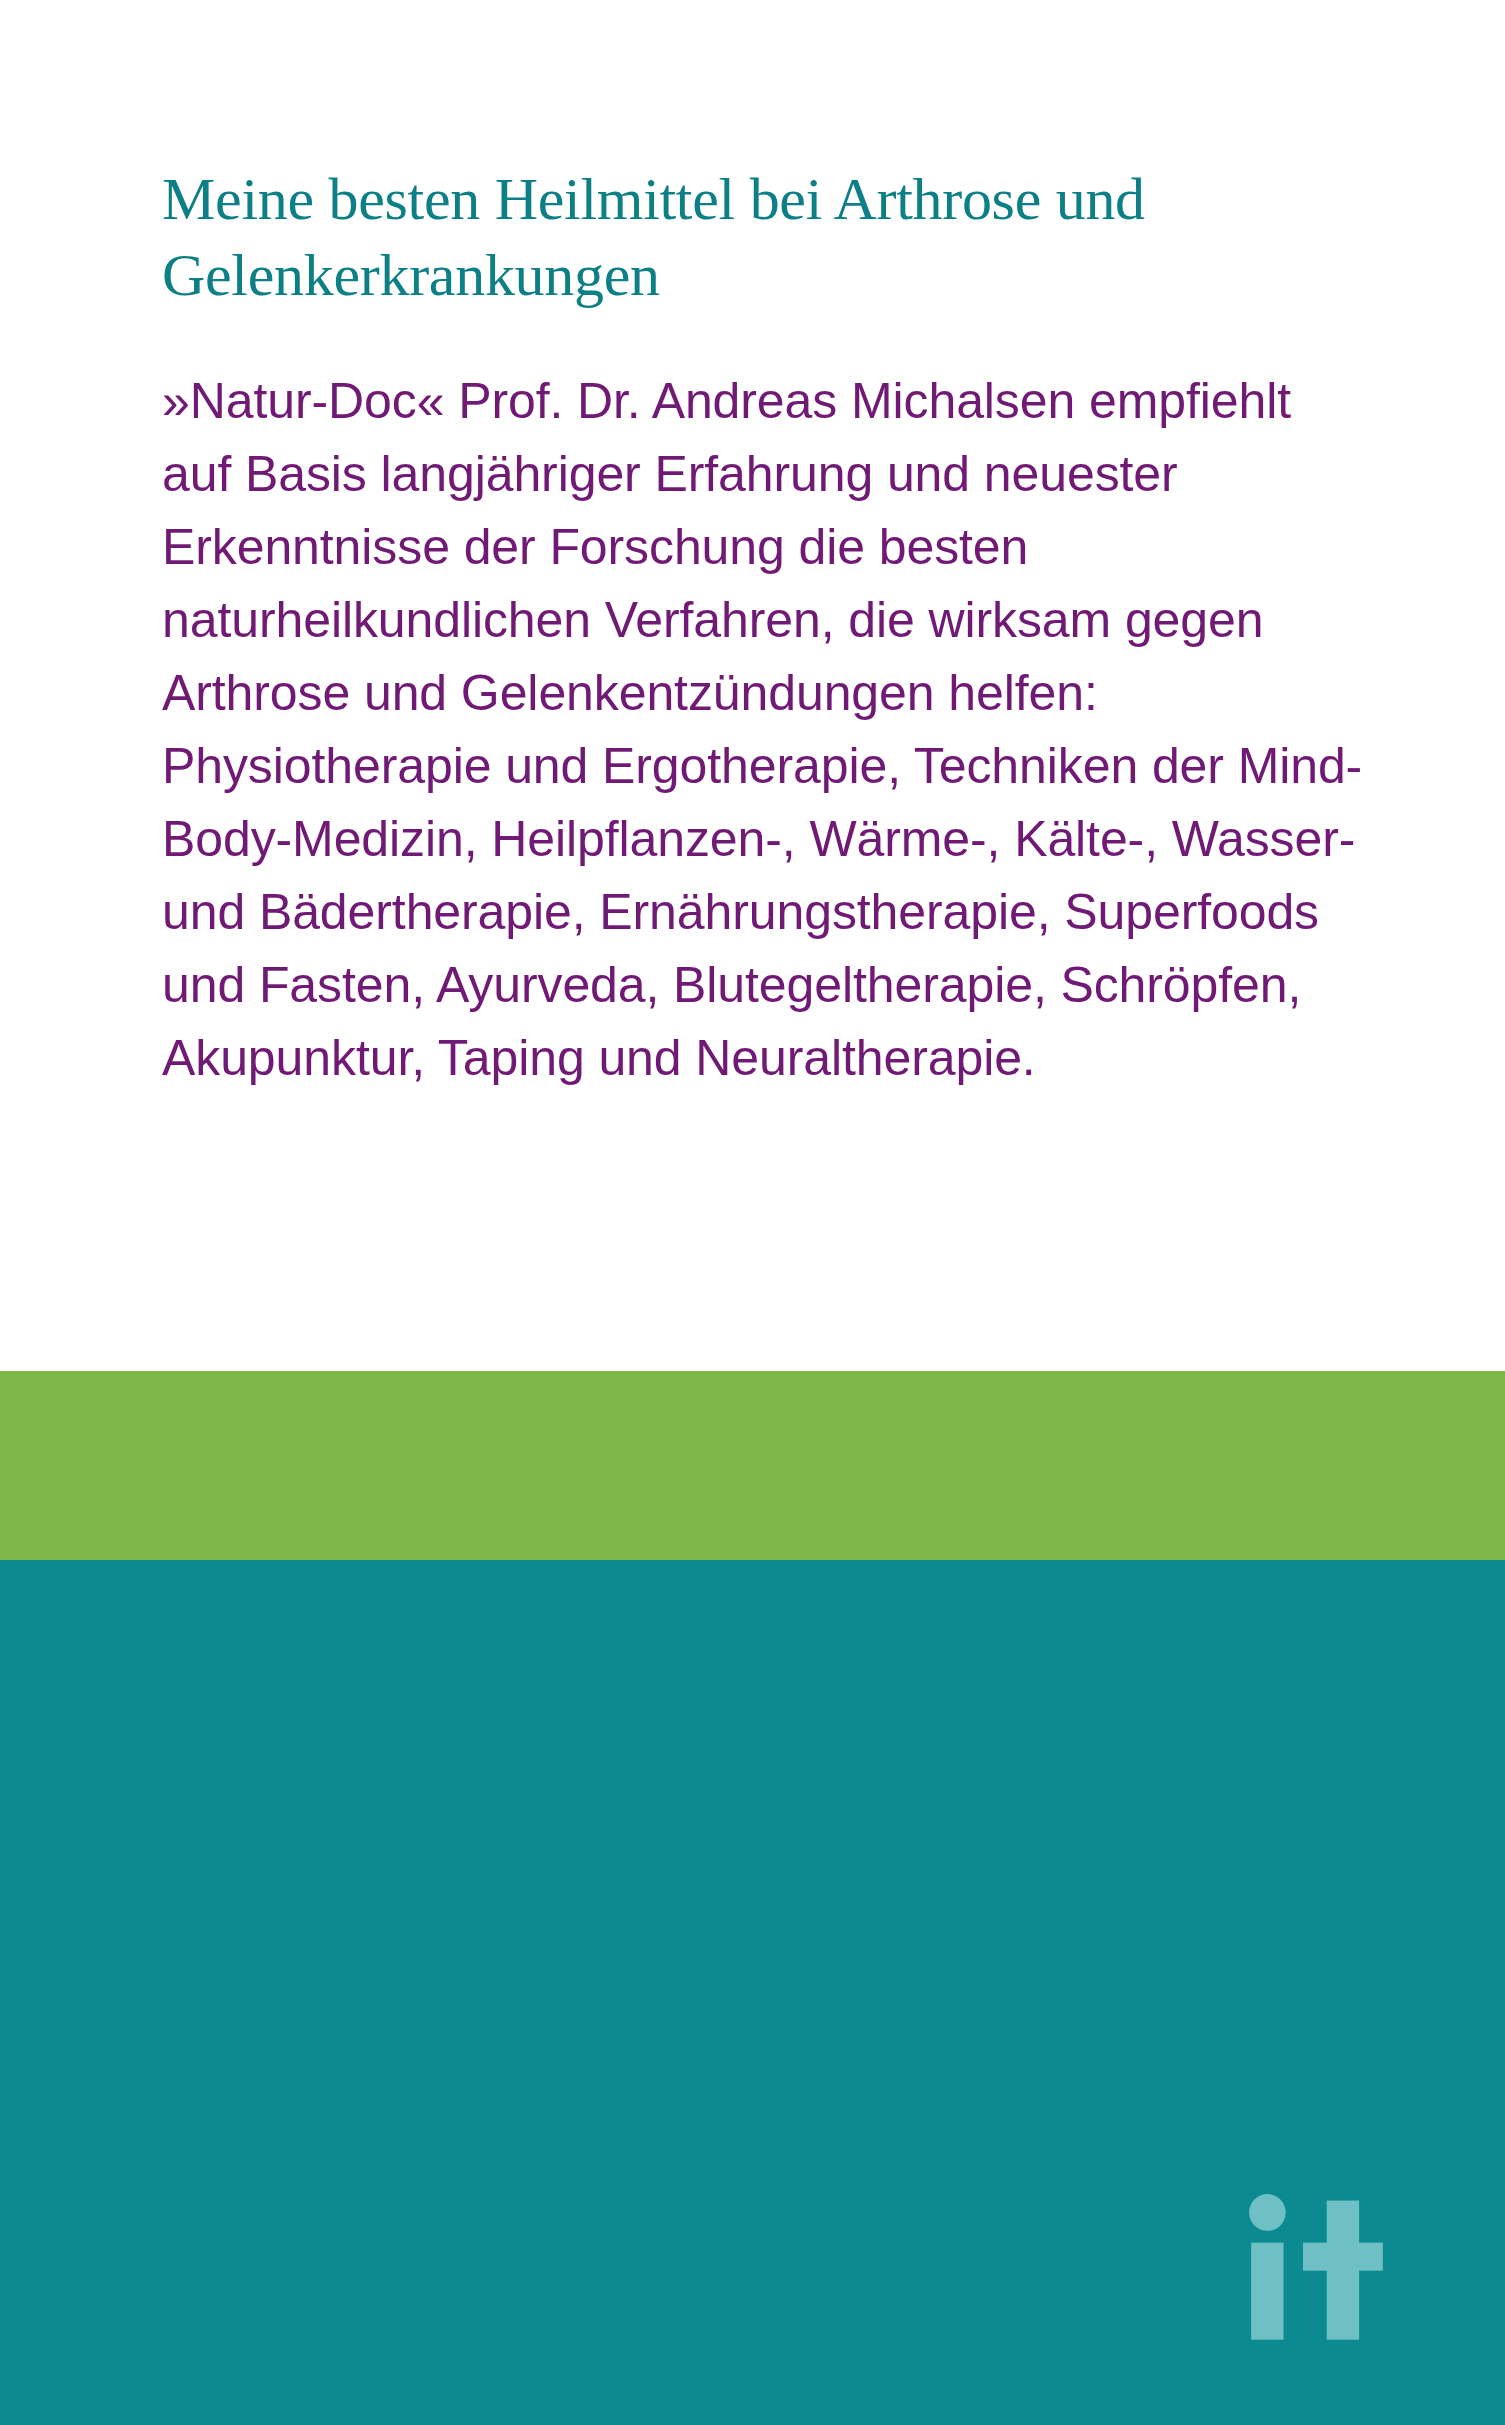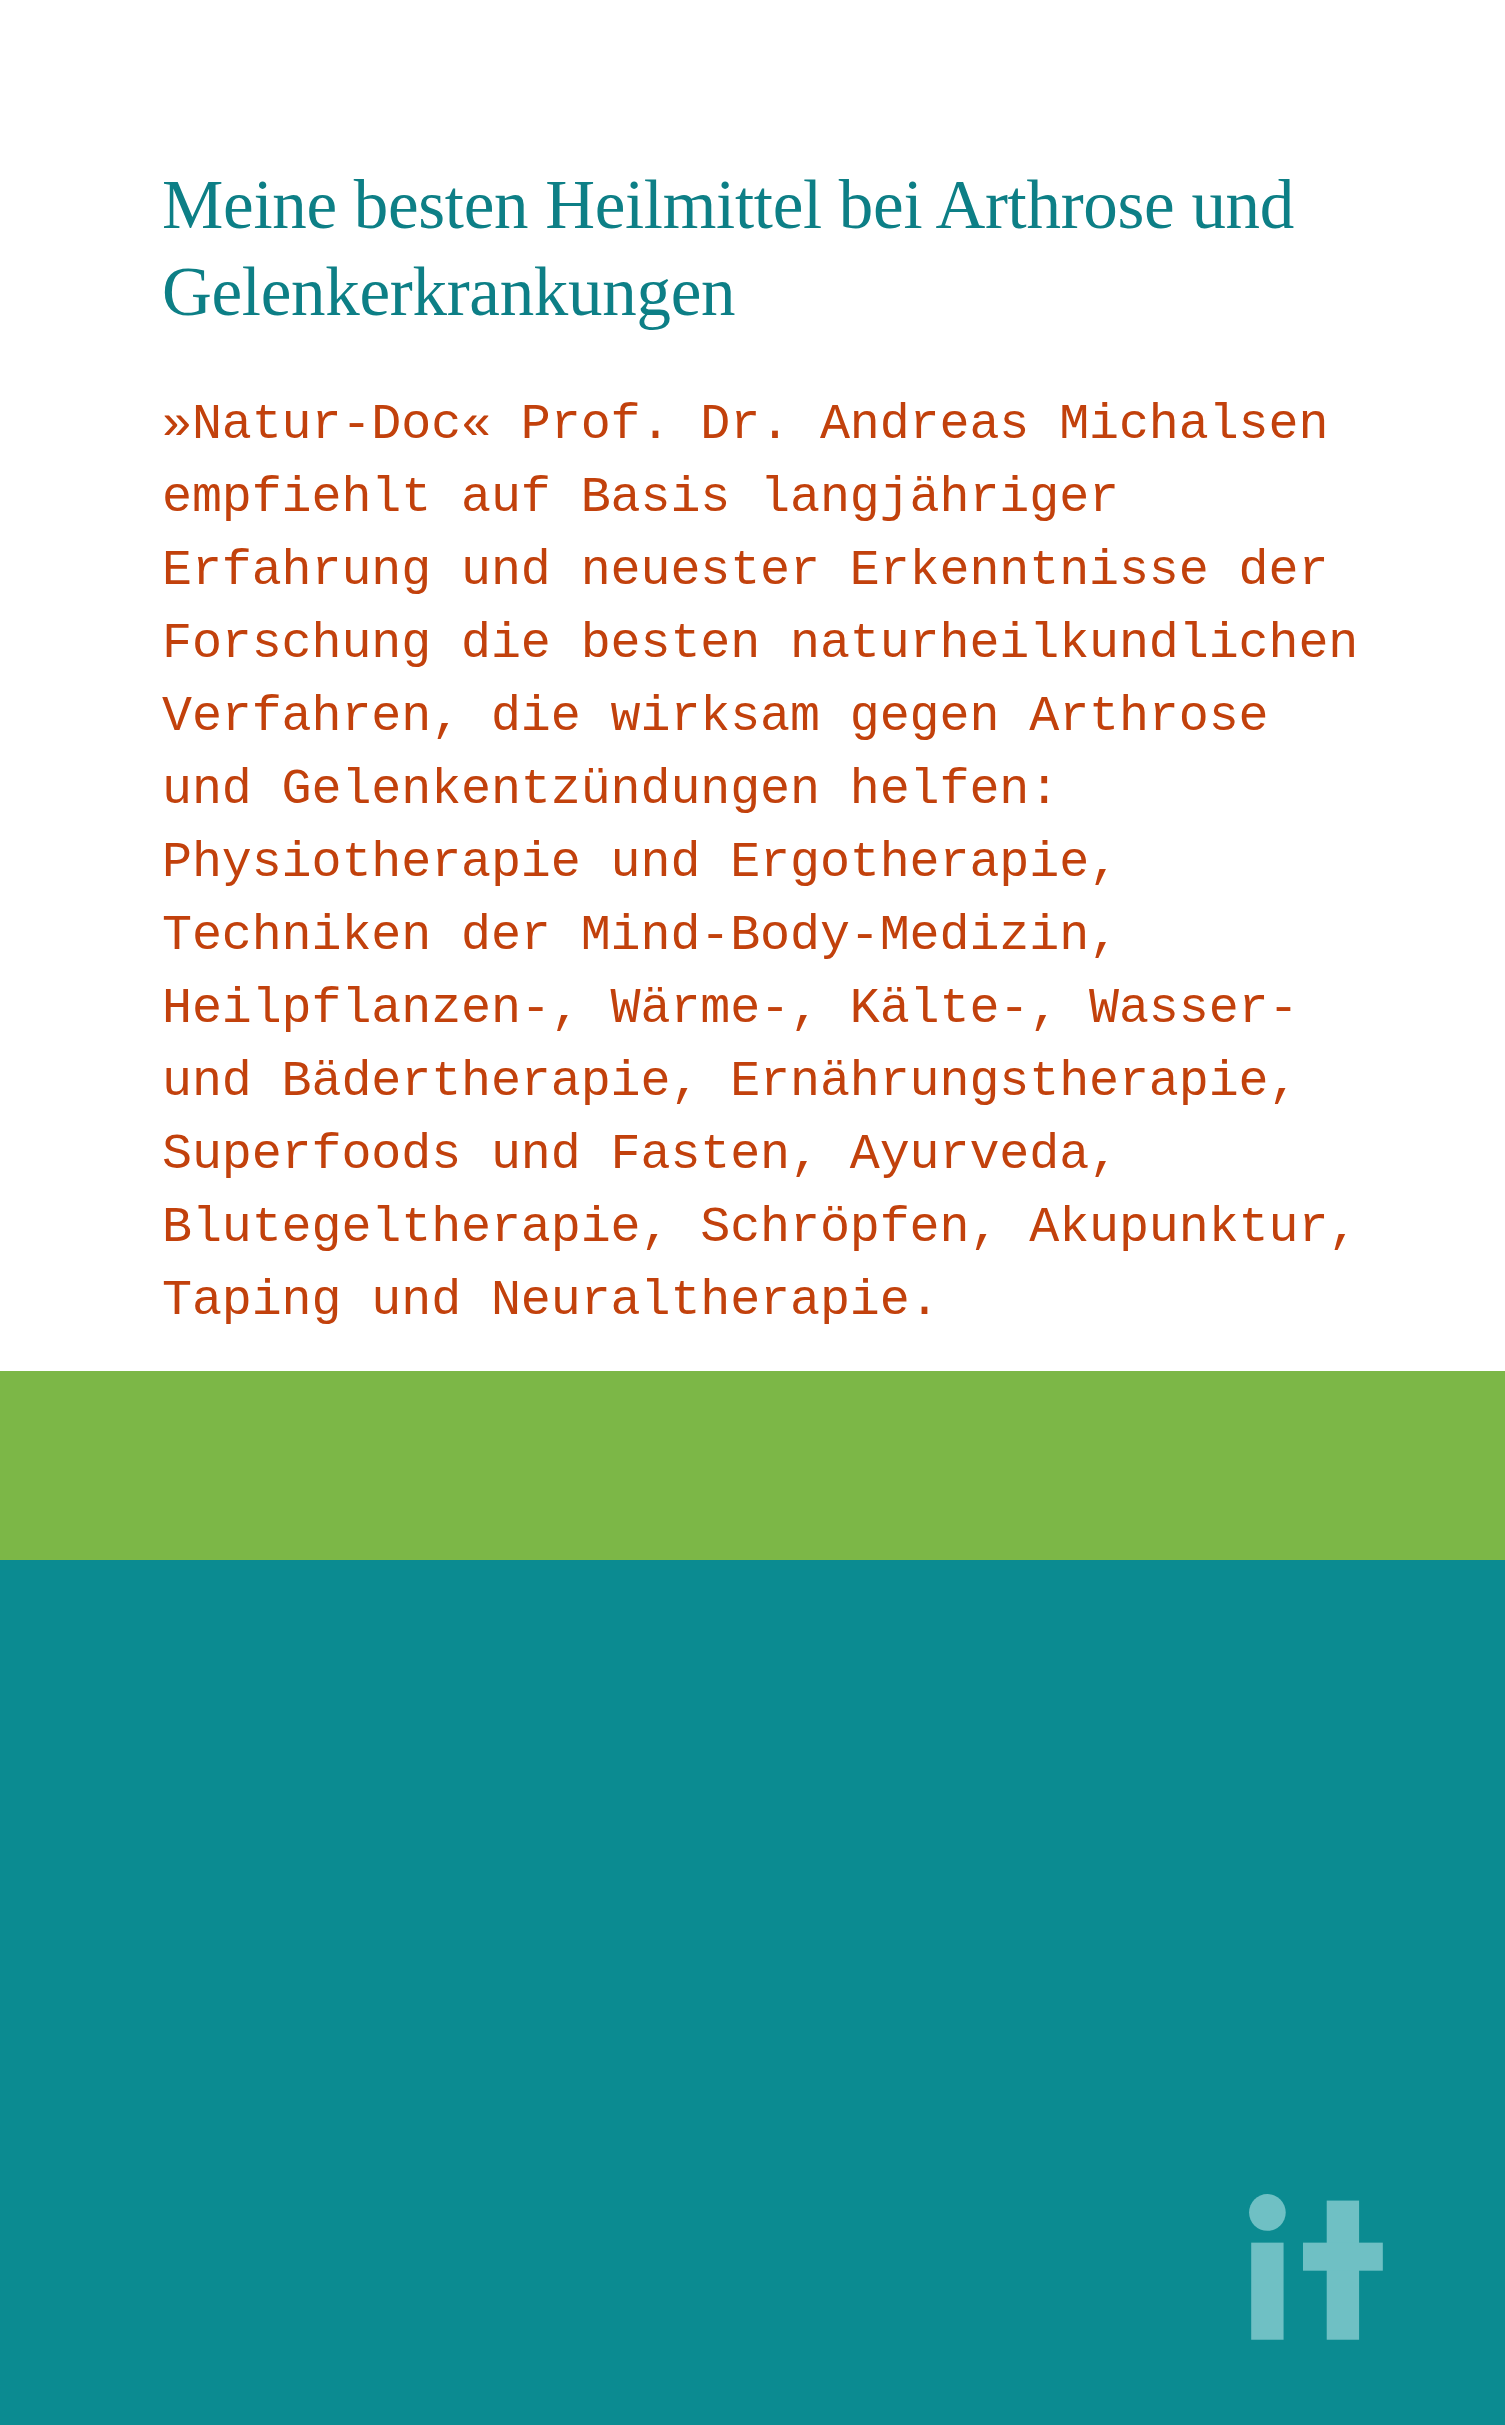--- a/index.html
+++ b/index.html
@@ -22,29 +22,29 @@
   }
   .text-area {
     position: absolute;
     left: 162px;
     top: 162px;
     width: 1206px;
   }
   .book-title {
     color: #0d7f86;
     font-family: "Liberation Serif", serif;
-    font-size: 69px;
+    font-size: 60px;
     line-height: 1.26;
     font-weight: normal;
     margin: 0 0 52px 0;
     letter-spacing: -0.3px;
   }
   .blurb {
-    color: #c2410c;
-    font-family: Liberation Mono, monospace;
+    color: #701a75;
+    font-family: Liberation Sans, sans-serif;
     font-size: 50px;
     line-height: 1.46;
     margin: 0;
     letter-spacing: -0.1px;
   }
   .green-band {
     position: absolute;
     left: 0;
     top: 1371px;
     width: 1506px;

